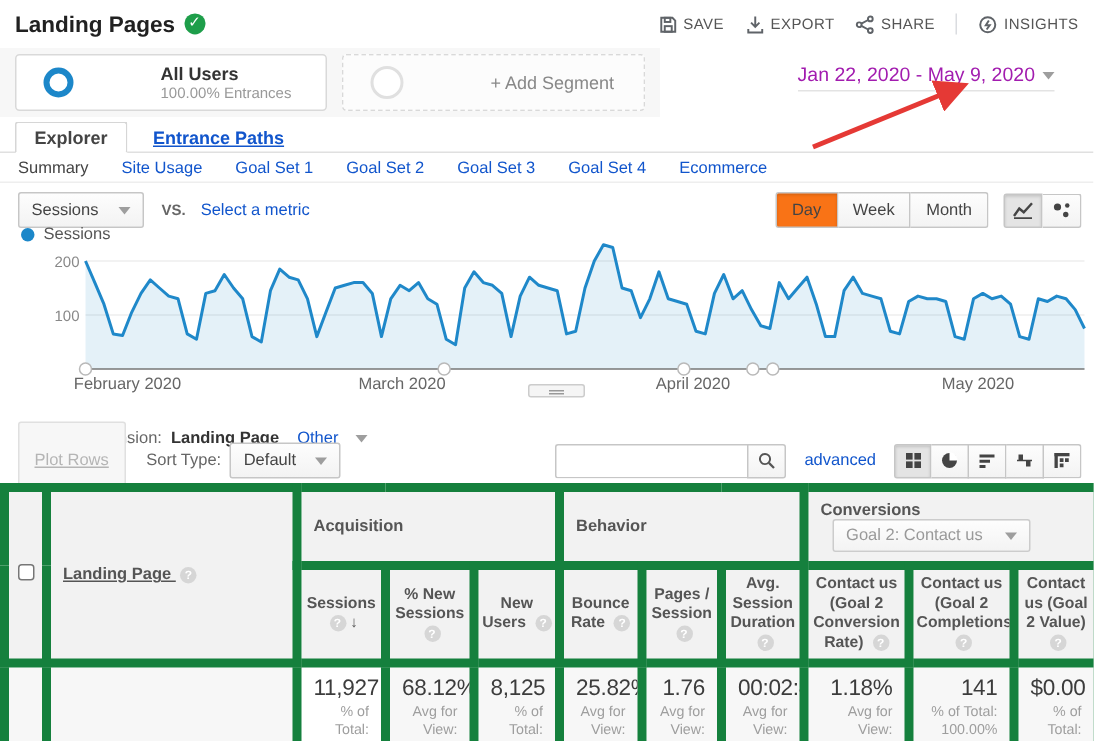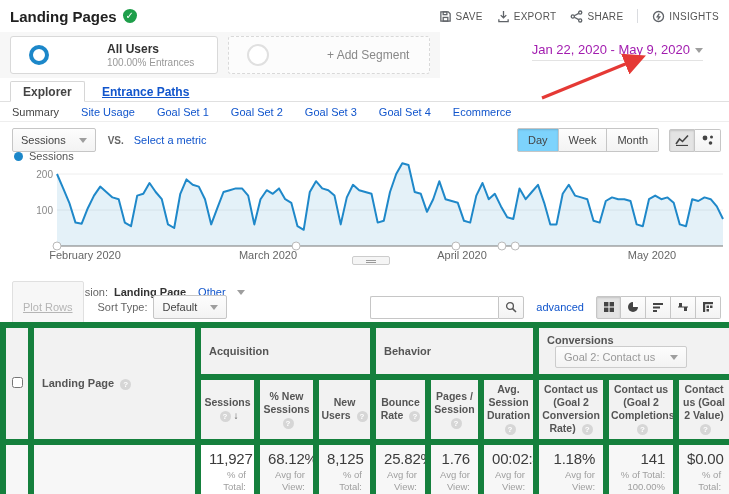--- a/index.html
+++ b/index.html
@@ -53,21 +53,21 @@
   .btn { border:1px solid #c6c6c6; background:linear-gradient(#fdfdfd,#f3f3f3); border-radius:2px;
          font-size:11px; color:#444; cursor:pointer; }
   .select-btn { padding:5px 8px; display:flex; align-items:center; gap:8px; }
   .vs-label { font-size:10px; font-weight:bold; color:#666; margin:0 10px 0 12px; }
   .metric-link { color:#1155cc; cursor:pointer; }
   .gran-group { margin-left:auto; display:flex; }
   .gran-btn { padding:5px 10px; border:1px solid #c6c6c6; border-left:none; background:linear-gradient(#fdfdfd,#f3f3f3);
               cursor:pointer; font-size:11px; color:#444; }
   .gran-btn:first-child { border-left:1px solid #c6c6c6; border-radius:2px 0 0 2px; }
   .gran-btn:last-child { border-radius:0 2px 2px 0; }
-  .gran-btn.active { background:#7dd3fc; box-shadow:inset 0 1px 2px rgba(0,0,0,.15); }
+  .gran-btn.active { background:#f97316; box-shadow:inset 0 1px 2px rgba(0,0,0,.15); }
   .charttype-group { display:flex; margin-left:10px; }
   .ct-btn { width:26px; height:23px; display:flex; align-items:center; justify-content:center; border:1px solid #c6c6c6;
             border-left:none; background:linear-gradient(#fdfdfd,#f3f3f3); cursor:pointer; }
   .ct-btn:first-child { border-left:1px solid #c6c6c6; border-radius:2px 0 0 2px; }
   .ct-btn:last-child { border-radius:0 2px 2px 0; }
   .ct-btn.active { background:#e4e4e4; box-shadow:inset 0 1px 2px rgba(0,0,0,.15); }
 
   
   .legend { position:absolute; top:150px; left:14px; display:flex; align-items:center; gap:6px; font-size:11px; color:#555; }
   .legend-dot { width:9px; height:9px; border-radius:50%; }
@@ -102,21 +102,21 @@
   .view-btn.active { background:#e4e4e4; box-shadow:inset 0 1px 2px rgba(0,0,0,.15); }
 
   
   .report-table { position:absolute; top:322px; left:0; width:729px; border-collapse:collapse; table-layout:fixed;
                   font-size:11px; }
   .report-table th, .report-table td { border:6px solid #15803d; overflow:hidden; }
   .report-table thead th { background:#f2f2f2; color:#555; font-weight:bold; }
   th.group-h { text-align:left; padding:6px 8px; height:30px; color:#333; }
   th.col-h { text-align:center; padding:3px 2px; height:26px; font-size:10.5px; line-height:1.25; }
   th.col-check, td.col-check { width:28px; text-align:center; }
-  th.col-landing { text-align:left; padding:4px 8px; color:#555; }
+  th.col-landing { text-align:left; padding:4px 8px; color:#555;text-decoration:underline; }
   .help-icon { display:inline-block; width:11px; height:11px; border-radius:50%; background:#d6d6d6; color:#fff;
                font-size:8px; line-height:11px; text-align:center; font-weight:bold; margin-left:3px; cursor:pointer; }
   .sort-arrow { color:#555; margin-left:3px; font-size:10px; }
   .goal-select { display:inline-flex; align-items:center; gap:10px; margin-left:8px; padding:4px 8px;
                  border:1px solid #ccc; border-radius:2px; background:linear-gradient(#fdfdfd,#f3f3f3);
                  color:#999; font-weight:normal; cursor:pointer; }
   tr.totals td { background:#f7f7f7; text-align:right; padding:5px 8px 6px; vertical-align:top; height:50px; }
   tr.totals td.hl { background:#fff; }
   .tval { font-size:15px; color:#3c3c3c; letter-spacing:-.2px; }
   .tsub { font-size:9.5px; color:#9e9e9e; margin-top:2px; line-height:1.3; }

